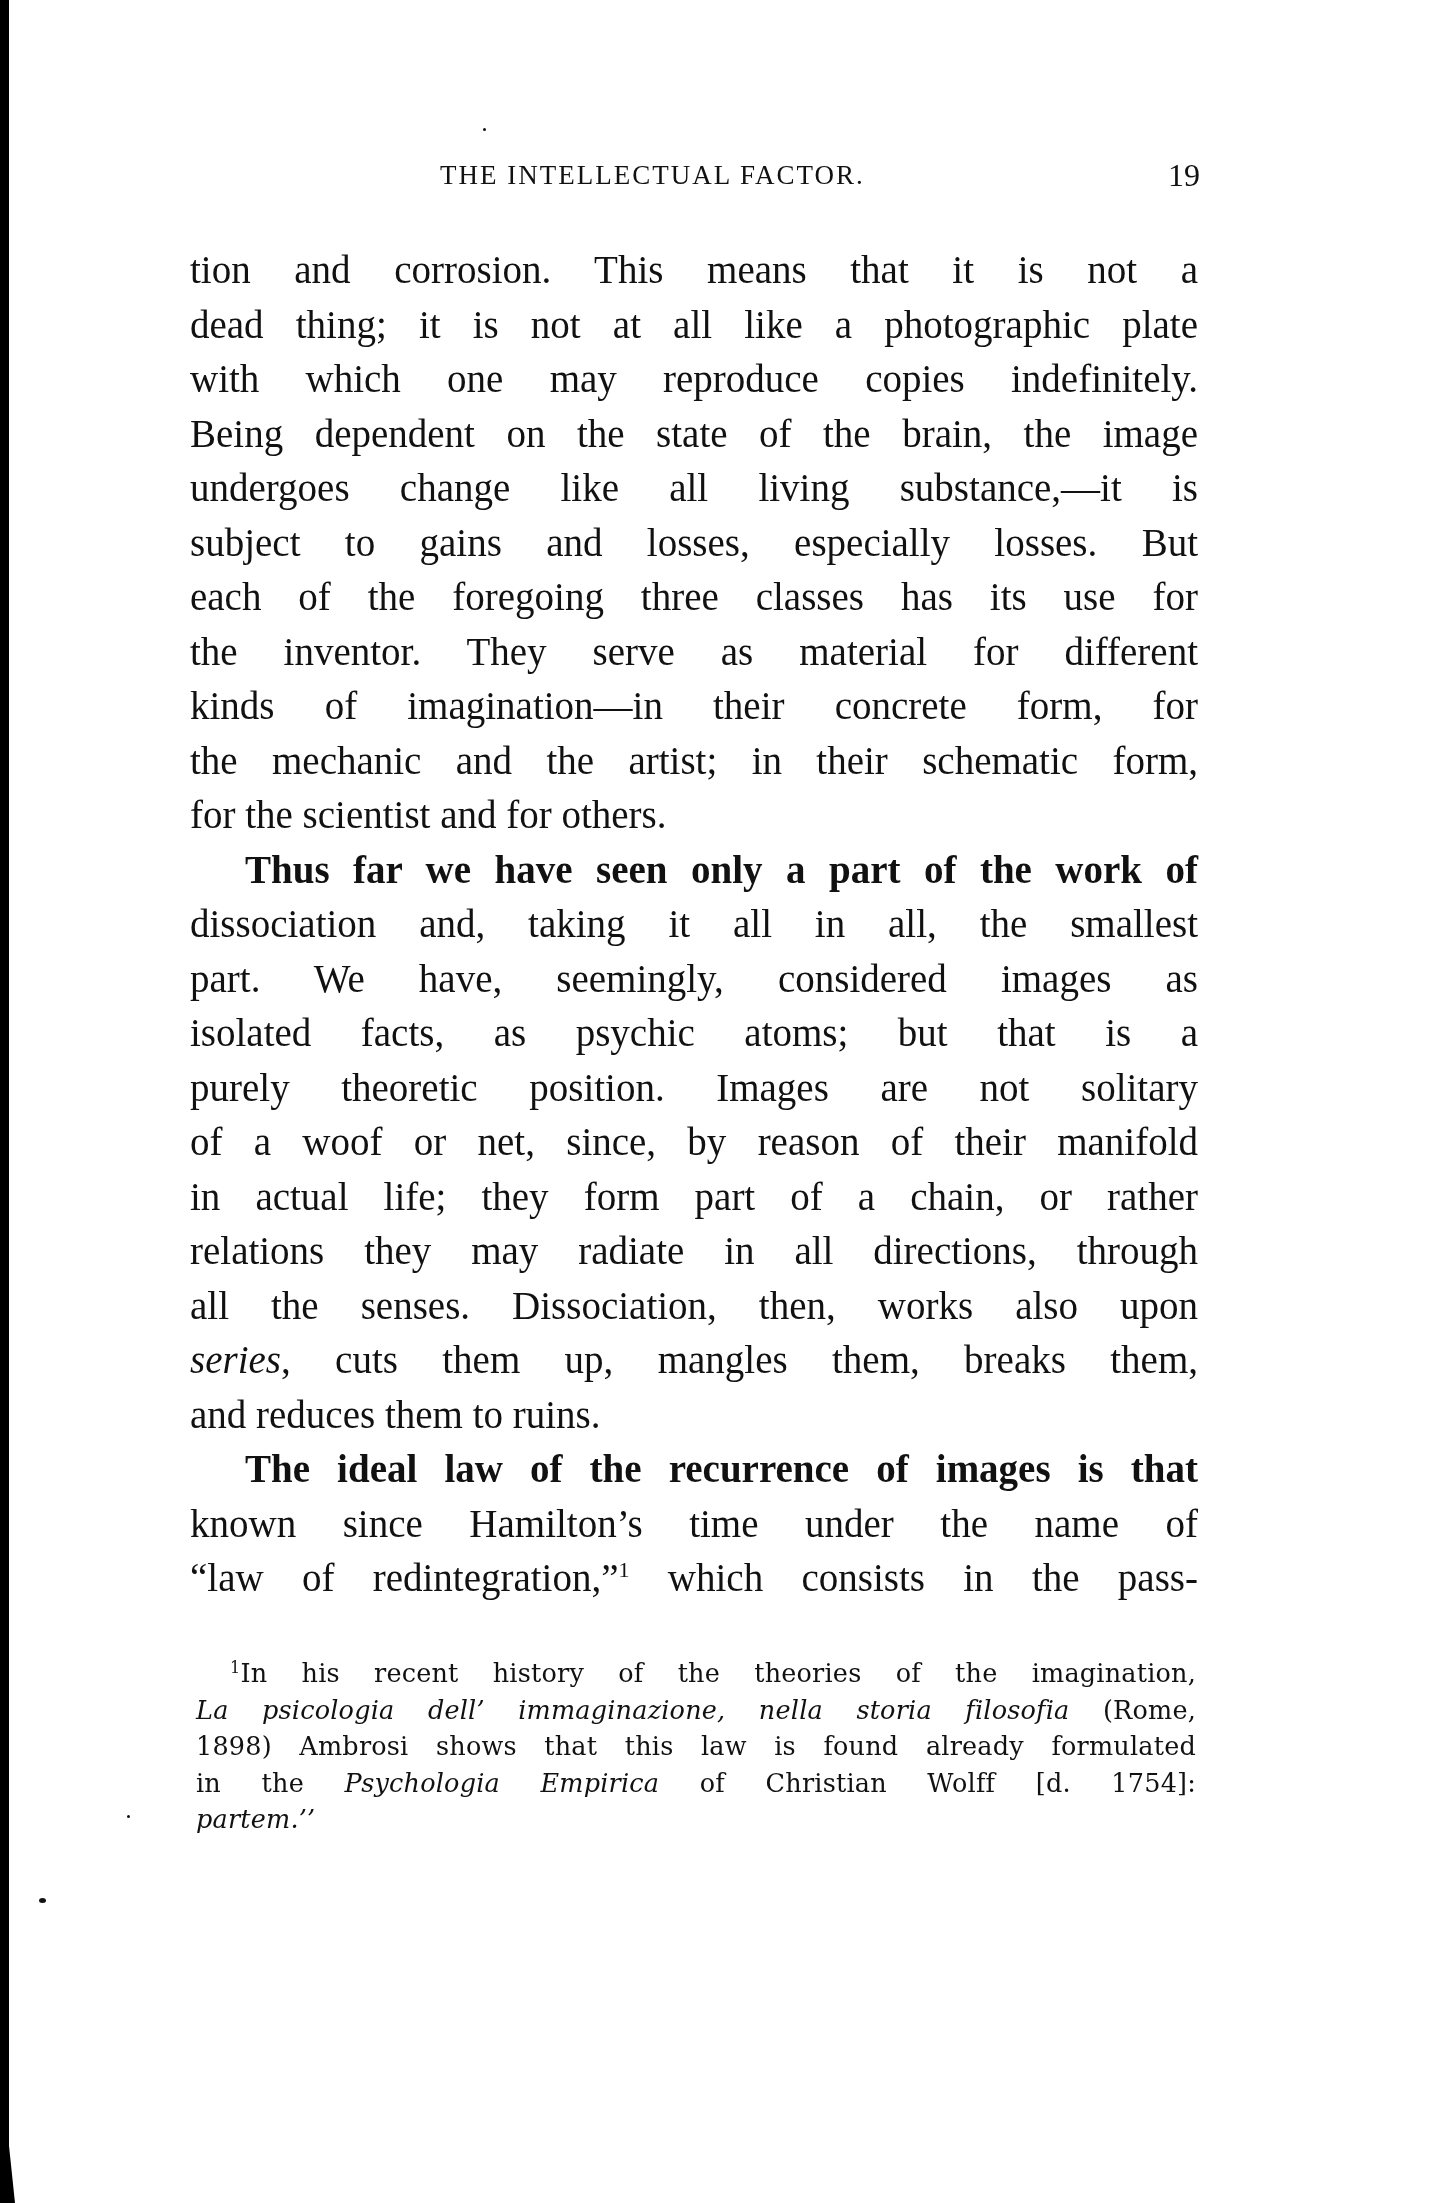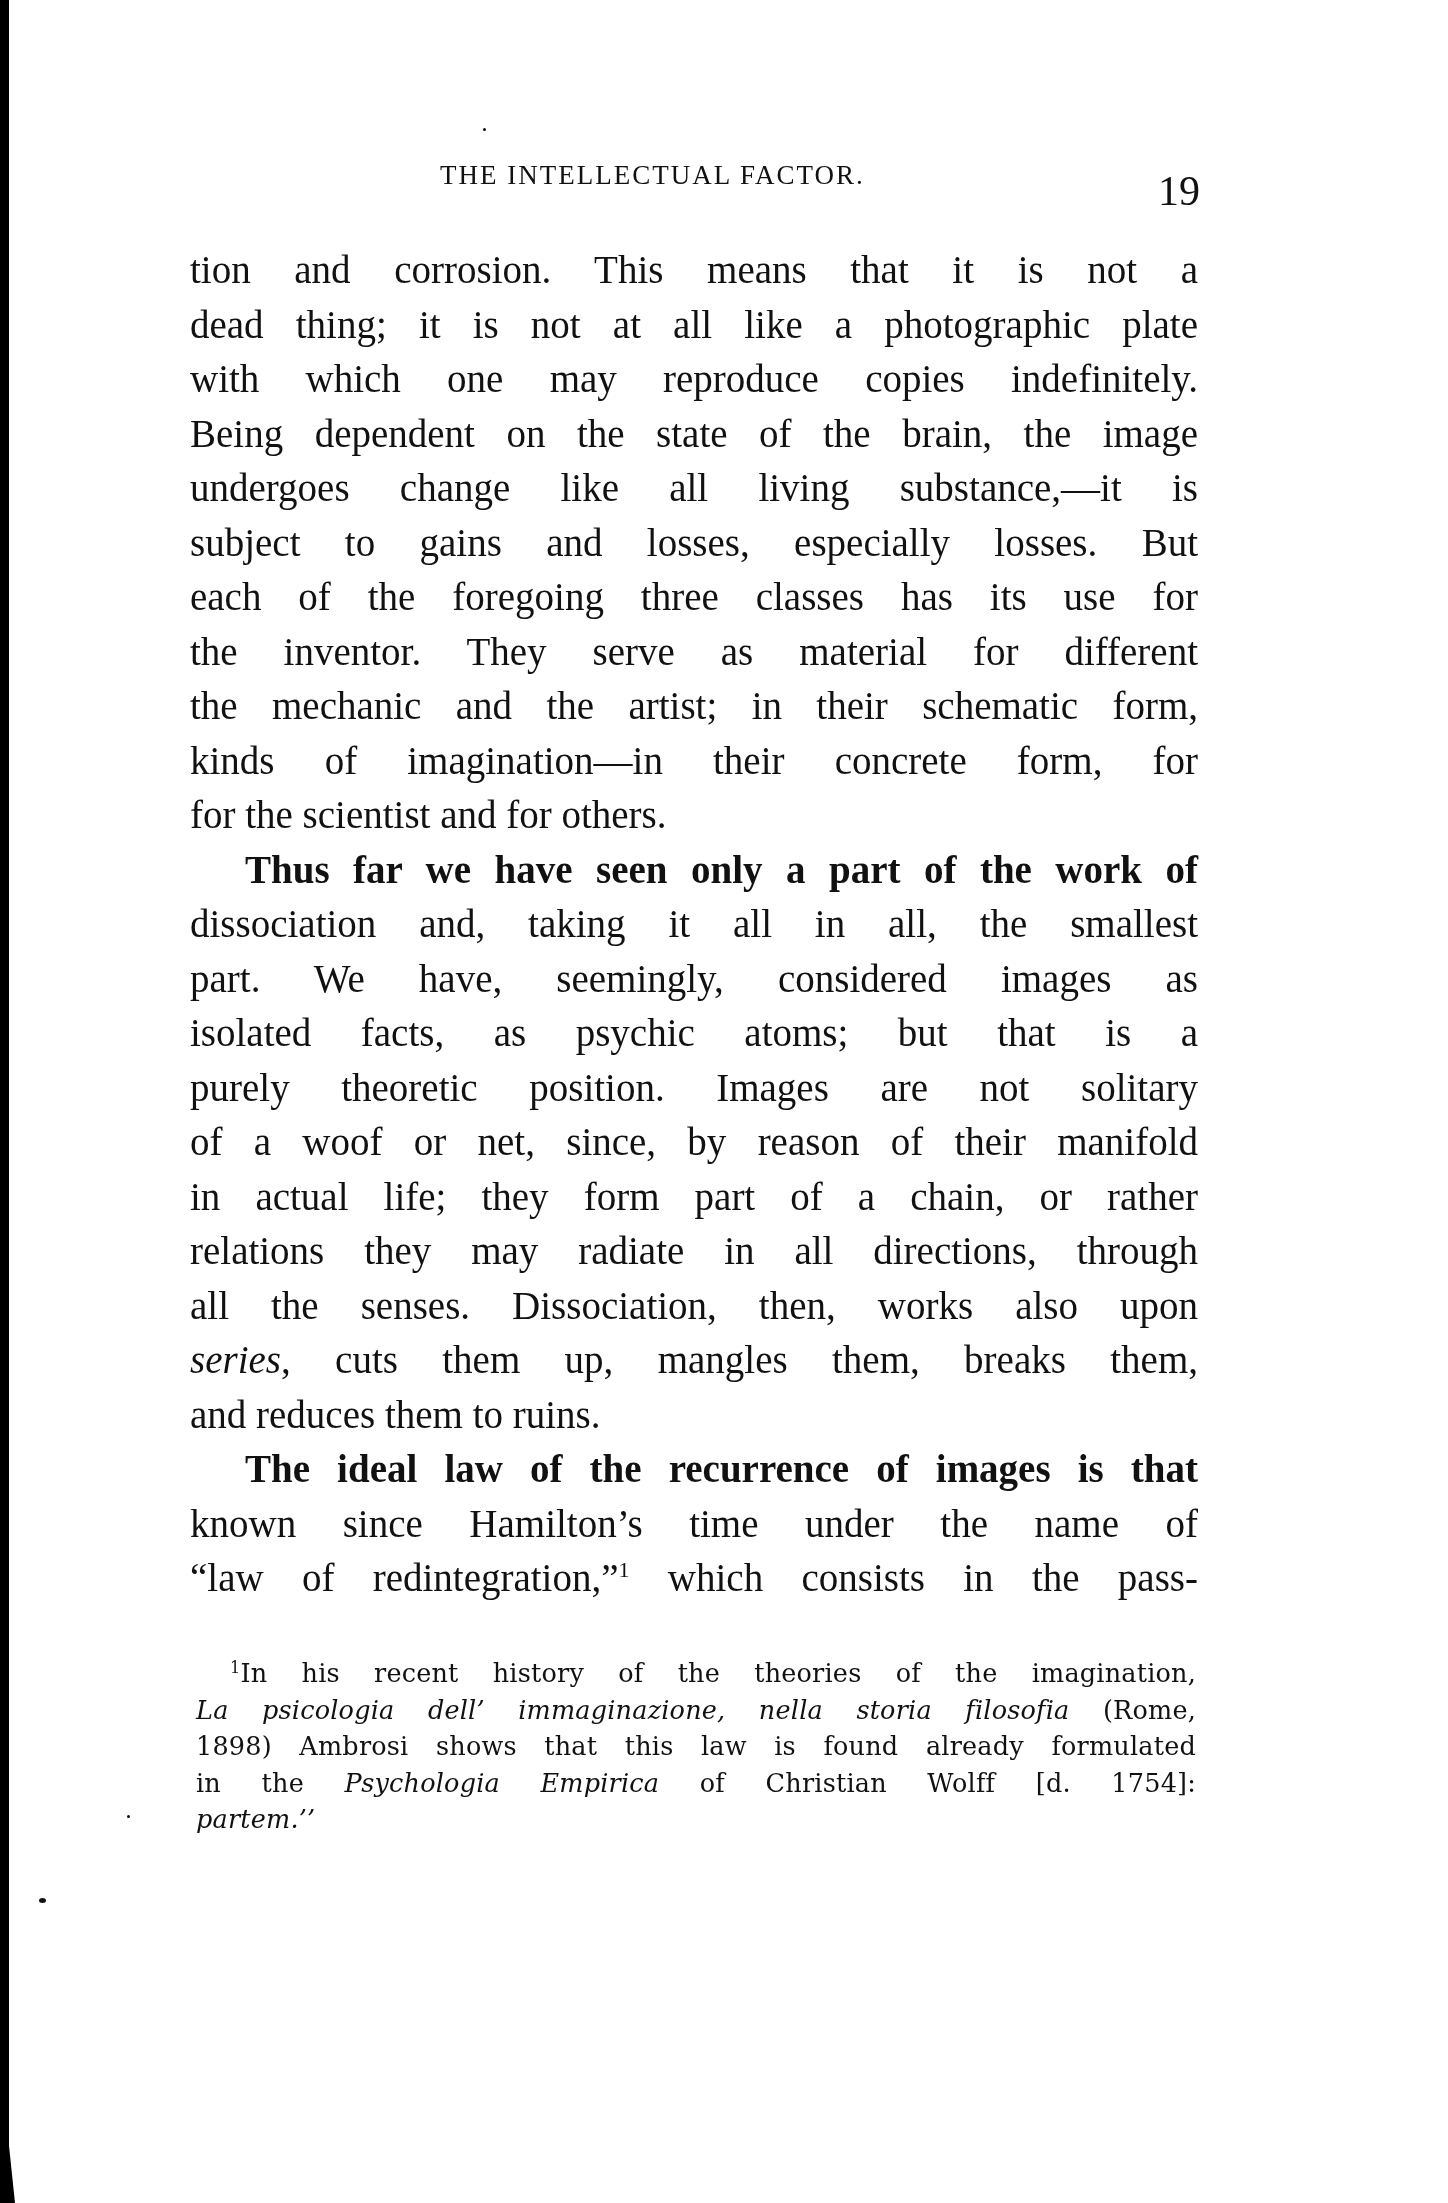--- a/index.html
+++ b/index.html
@@ -48,22 +48,22 @@
       position: absolute;
       left: 250px;
       top: 0;
       font-size: 27px;
       letter-spacing: 2px;
       line-height: 50px;
     }
     .page-number {
       position: absolute;
       right: 0;
-      top: 16px;
-      font-size: 42px;
+      top: 0;
+      font-size: 32px;
       line-height: 50px;
     }
     .body-text {
       position: absolute;
       top: 243px;
       left: 190px;
       width: 1008px;
     }
     .line {
       display: block;
@@ -129,22 +129,22 @@
 
 <main class="body-text">
   <span class="line">tion and corrosion.  This means that it is not a</span>
   <span class="line">dead thing; it is not at all like a photographic plate</span>
   <span class="line">with which one may reproduce copies indefinitely.</span>
   <span class="line">Being dependent on the state of the brain, the image</span>
   <span class="line">undergoes change like all living substance,—it is</span>
   <span class="line">subject to gains and losses, especially losses.  But</span>
   <span class="line">each of the foregoing three classes has its use for</span>
   <span class="line">the inventor.  They serve as material for different</span>
+  <span class="line">kinds of imagination—in their concrete form, for</span>
   <span class="line">the mechanic and the artist; in their schematic form,</span>
-  <span class="line">kinds of imagination—in their concrete form, for</span>
   <span class="line last">for the scientist and for others.</span>
 
   <span class="line indent">Thus far we have seen only a part of the work of</span>
   <span class="line">dissociation and, taking it all in all, the smallest</span>
   <span class="line">part.  We have, seemingly, considered images as</span>
   <span class="line">isolated facts, as psychic atoms; but that is a</span>
   <span class="line">purely theoretic position.  Images are not solitary</span>
   <span class="line">of a woof or net, since, by reason of their manifold</span>
   <span class="line">in actual life; they form part of a chain, or rather</span>
   <span class="line">relations they may radiate in all directions, through</span>

